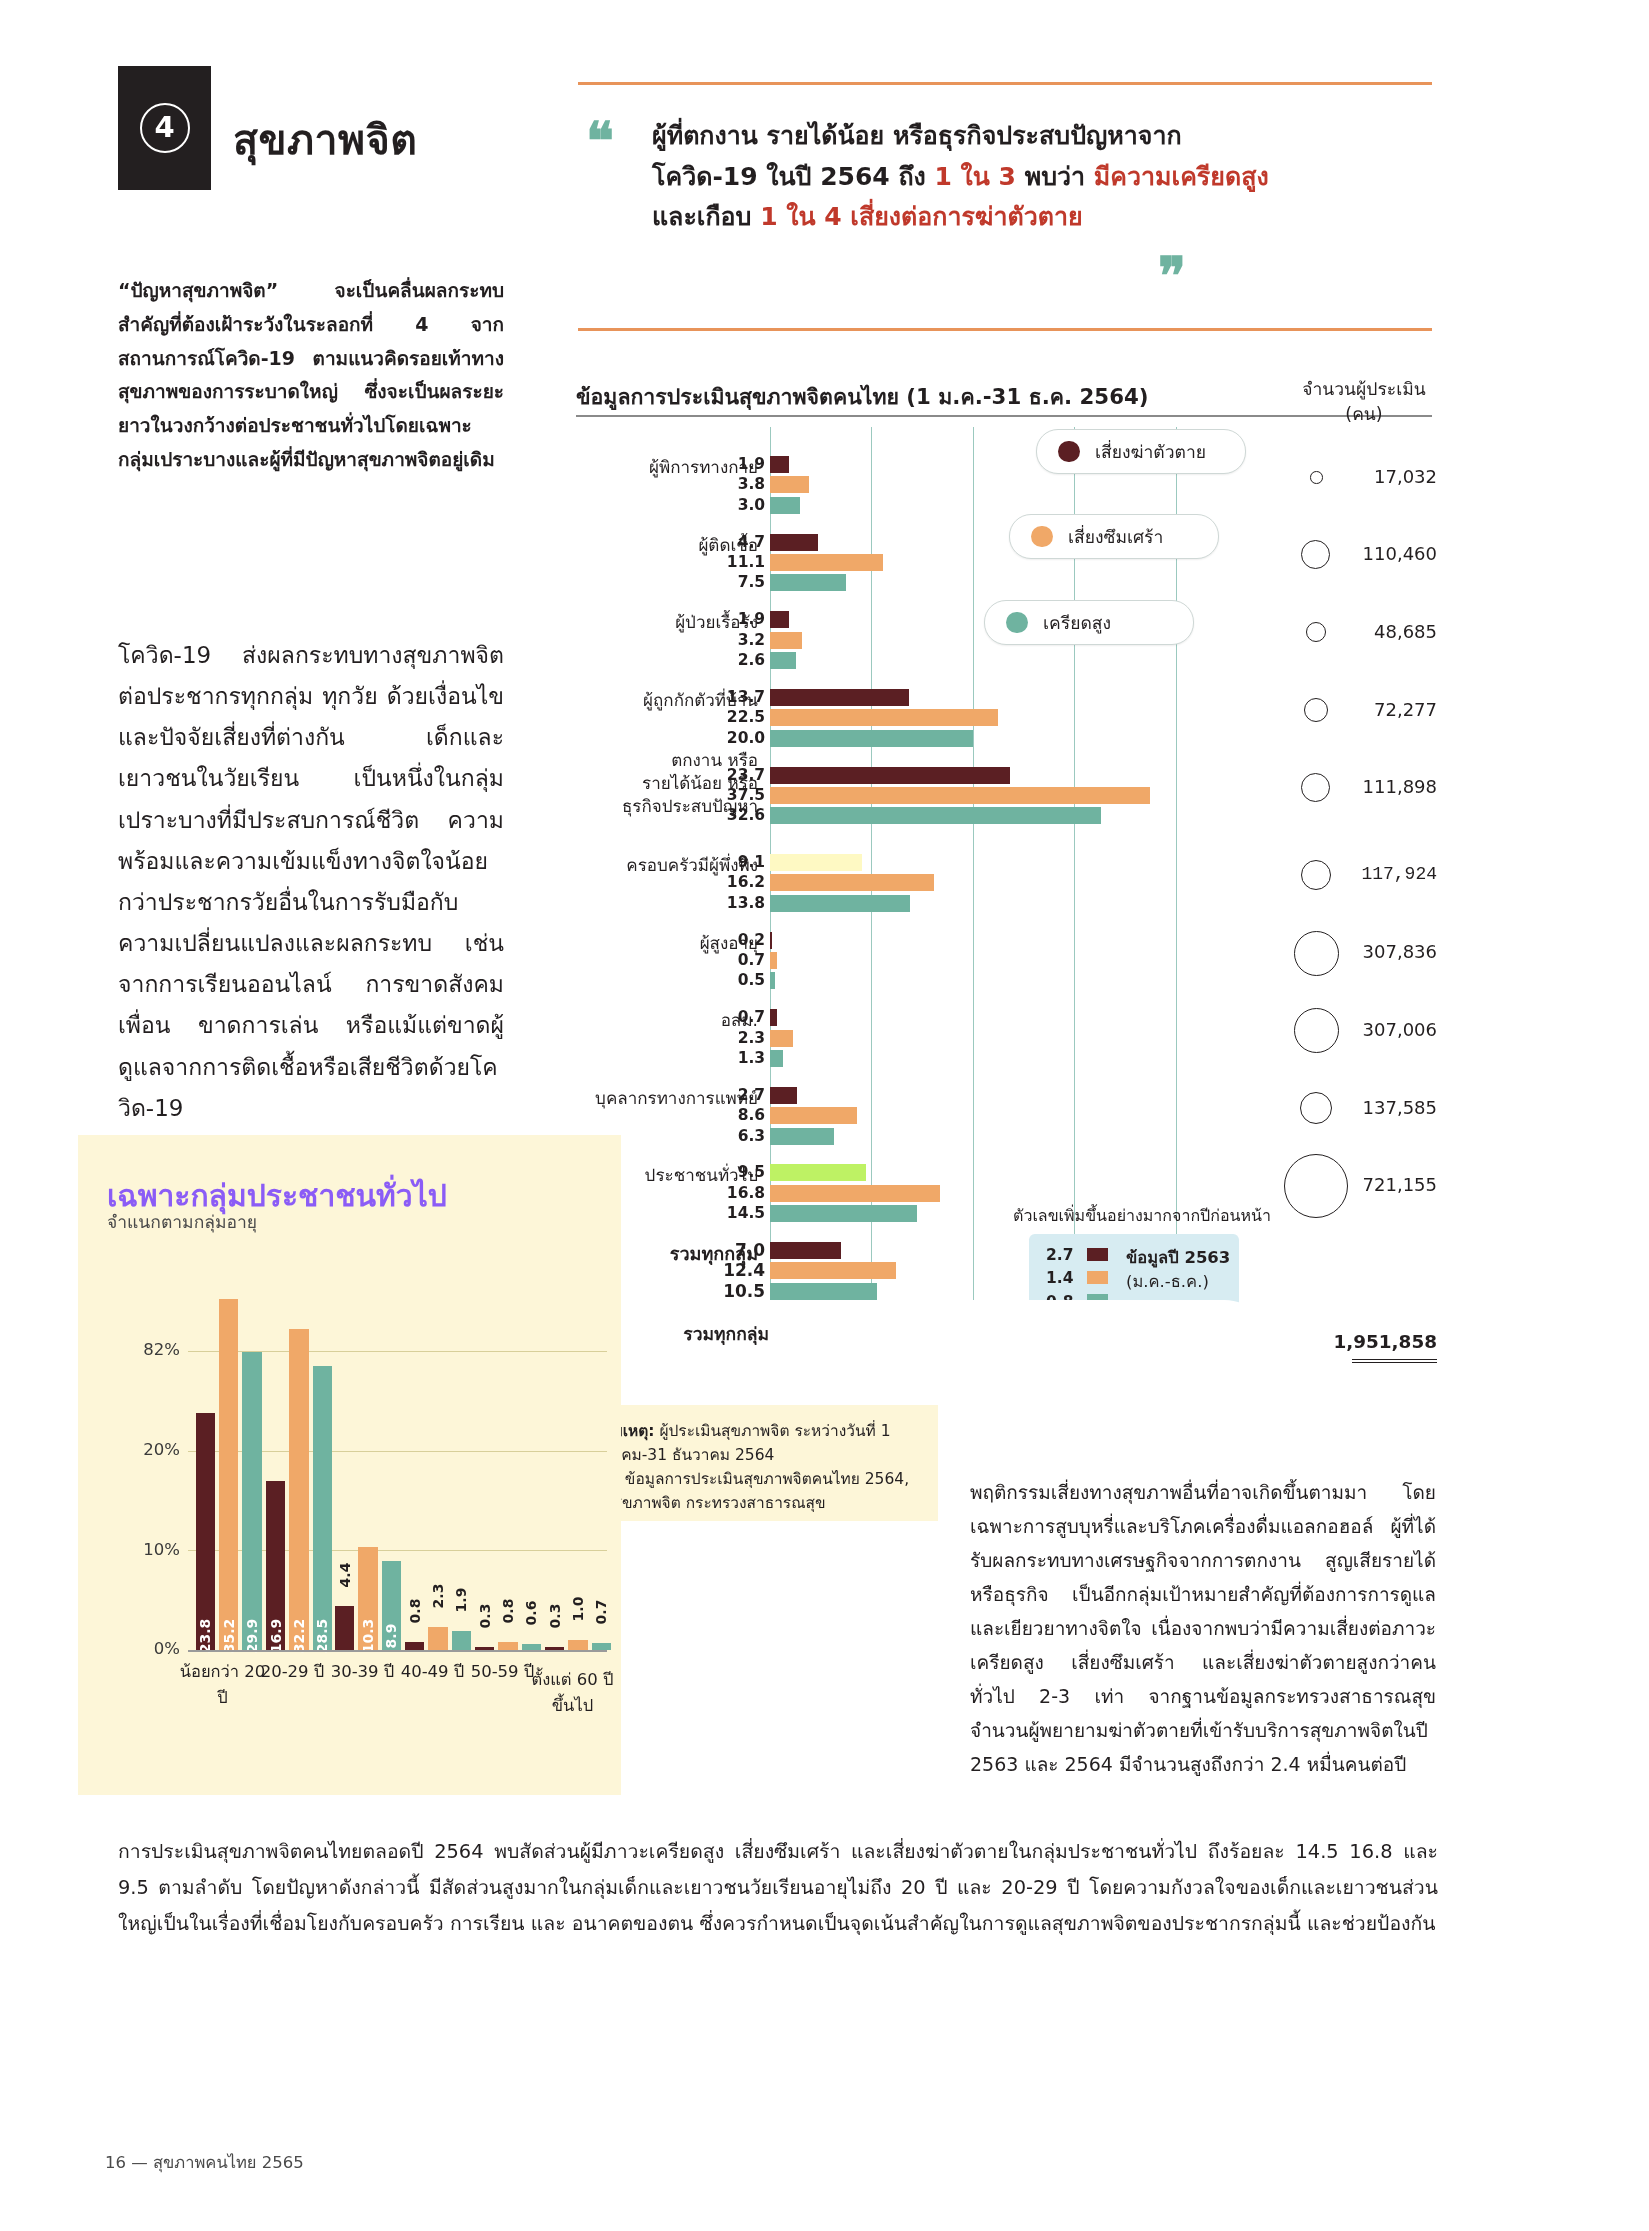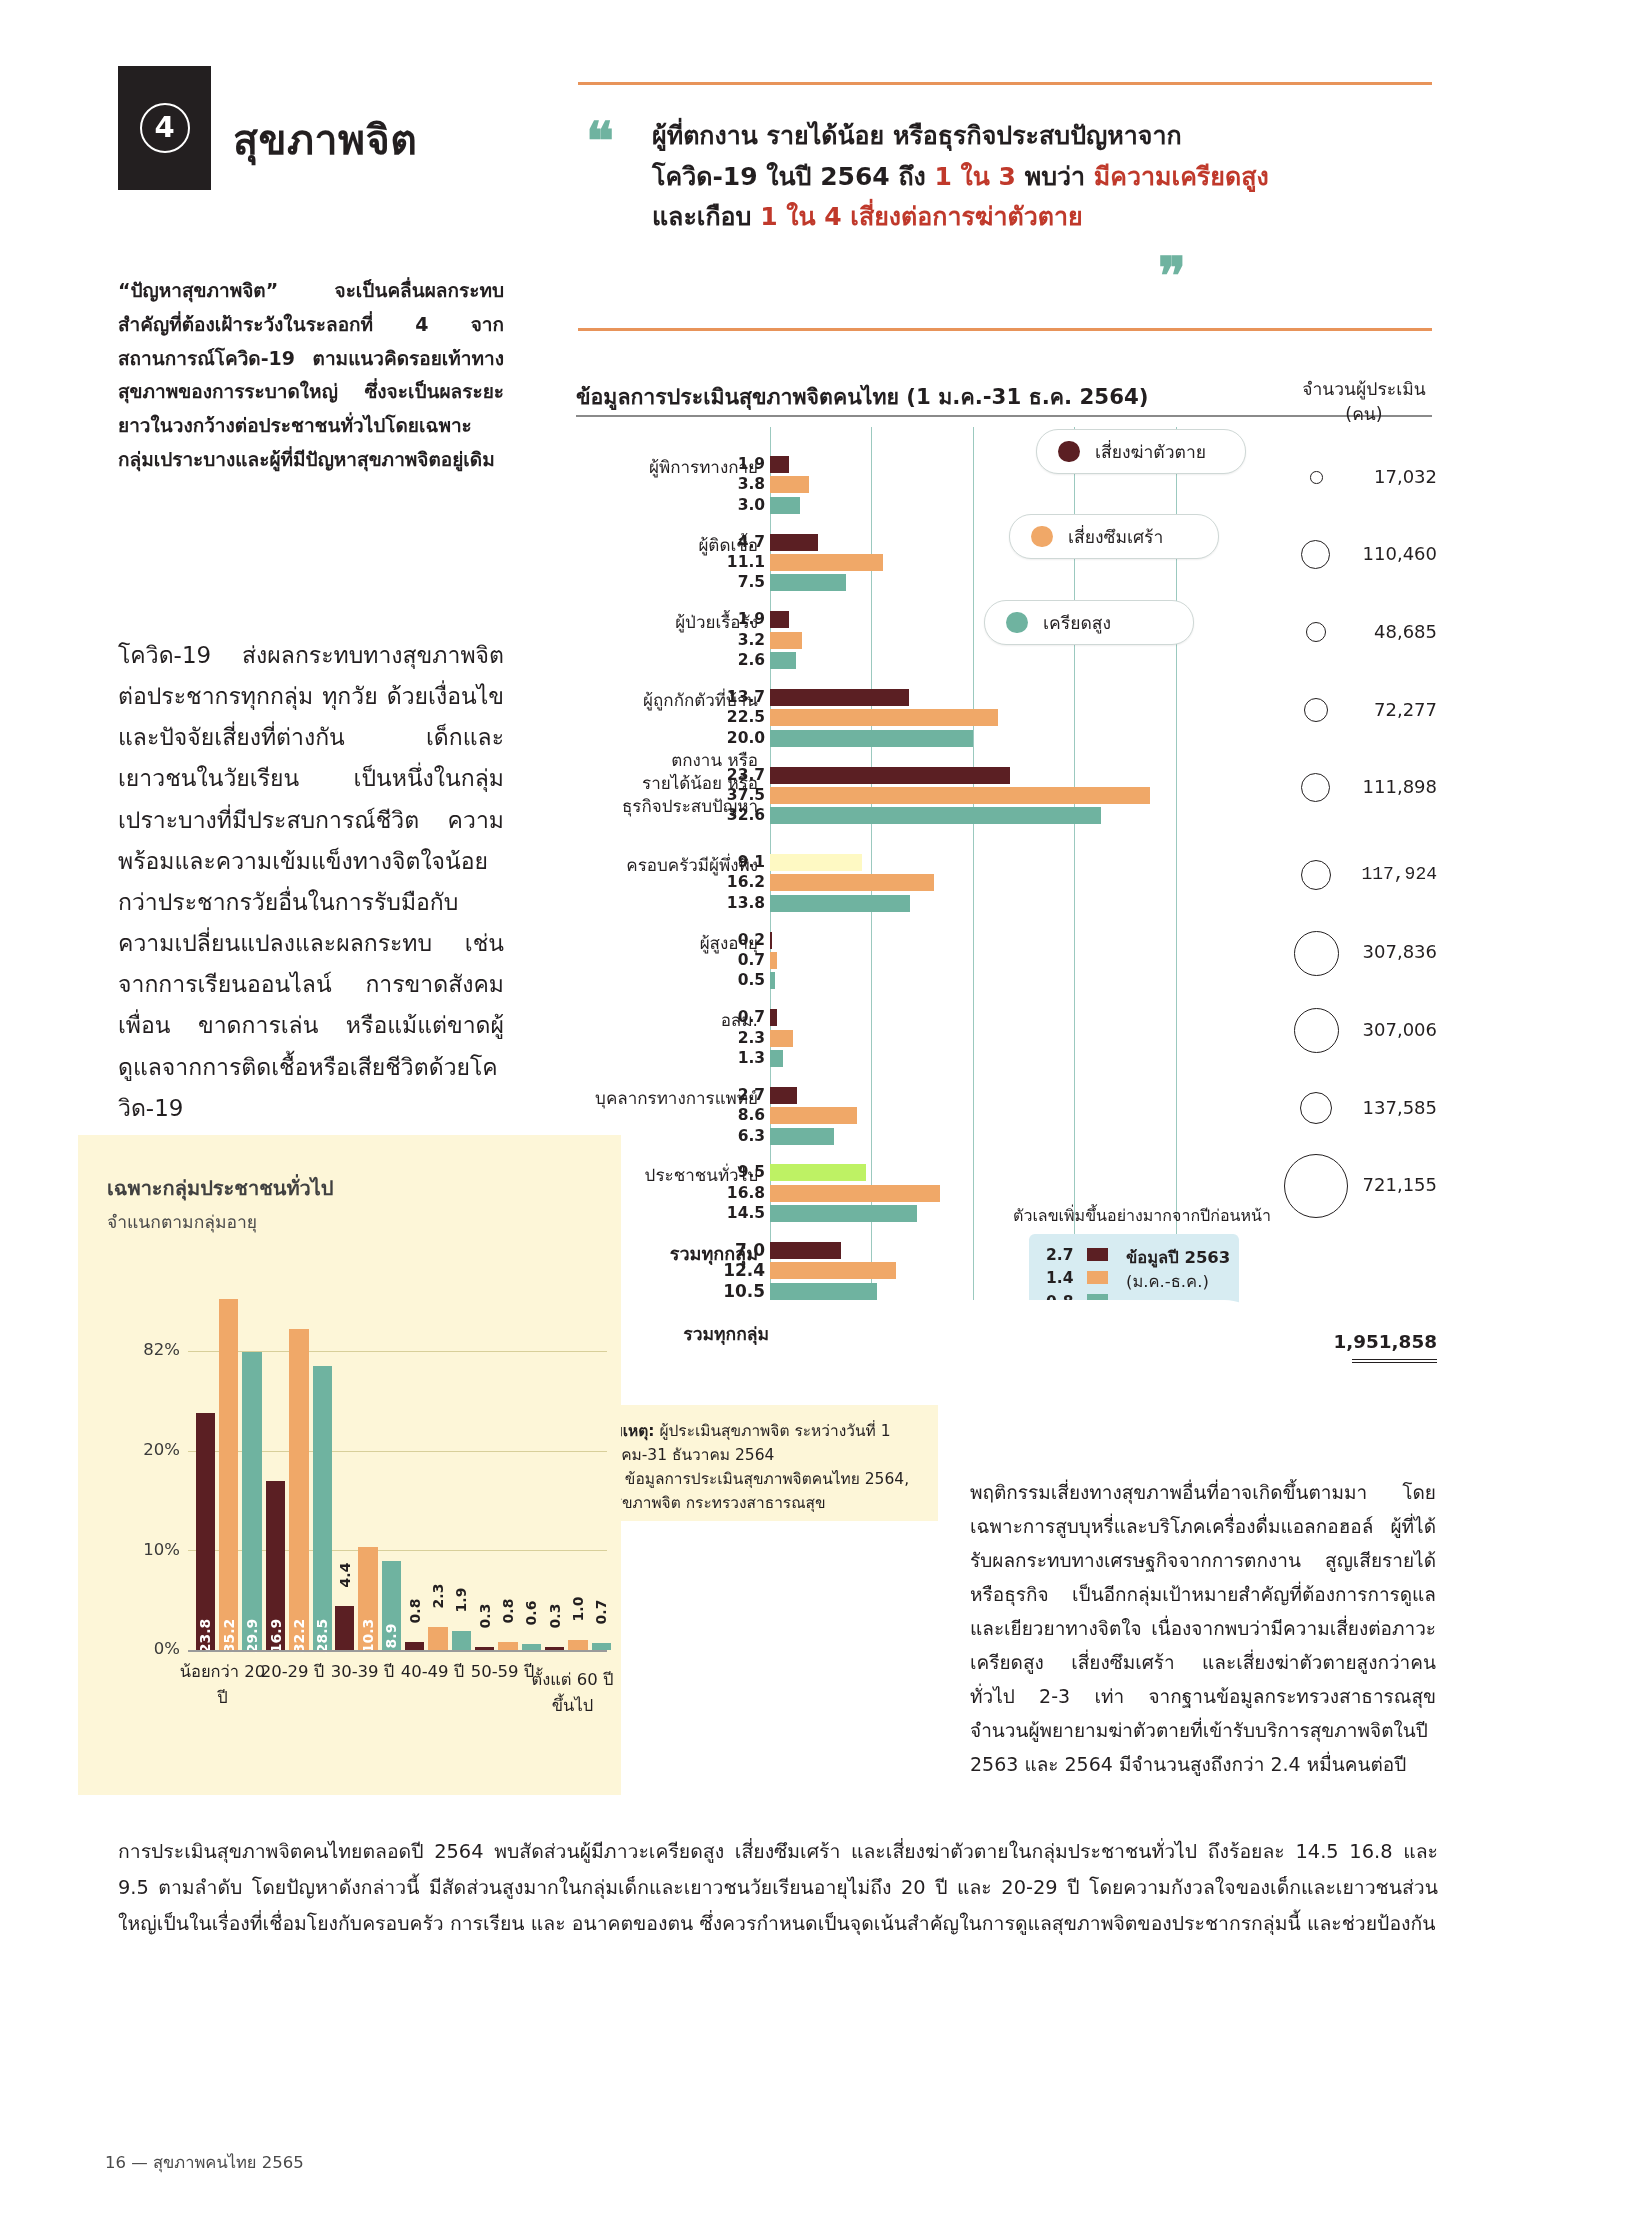--- a/index.html
+++ b/index.html
@@ -53,21 +53,21 @@
   .body1 {
     position:absolute; left:118px; top:635px; width:386px;
     font-size:23px; line-height:1.79; text-align:justify;
   }
 
   
   .yellow-panel {
     position:absolute; left:78px; top:1135px; width:543px; height:660px;
     background:#fdf6d8;
   }
-  .yp-title { position:absolute; left:107px; top:1172px; font-size:20px; font-weight:bold; color:#404040; }
+  .yp-title { position:absolute; left:107px; top:1172px; font-size:30px; font-weight:bold; color:#8b5cf6; }
   .yp-sub { position:absolute; left:107px; top:1208px; font-size:17.5px; color:#4a4a4a; }
 
   .agechart { position:absolute; left:122px; top:1291px; width:485px; height:417px; }
   .ac-plot { position:absolute; left:66px; top:0; width:419px; height:359px; }
   .ac-grid { position:absolute; left:0; right:0; height:1px; background:#d8cf9a; }
   .ac-ylabel { position:absolute; left:0; width:58px; text-align:right; font-size:16.5px; color:#3a3a3a; }
   .ac-group { position:absolute; bottom:0; display:flex; align-items:flex-end; gap:3.9px; }
   .ac-bar { width:19.4px; position:relative; }
   .ac-bar span {
     position:absolute; bottom:5.8px; left:50%; transform:translateX(-50%) rotate(-90deg);

